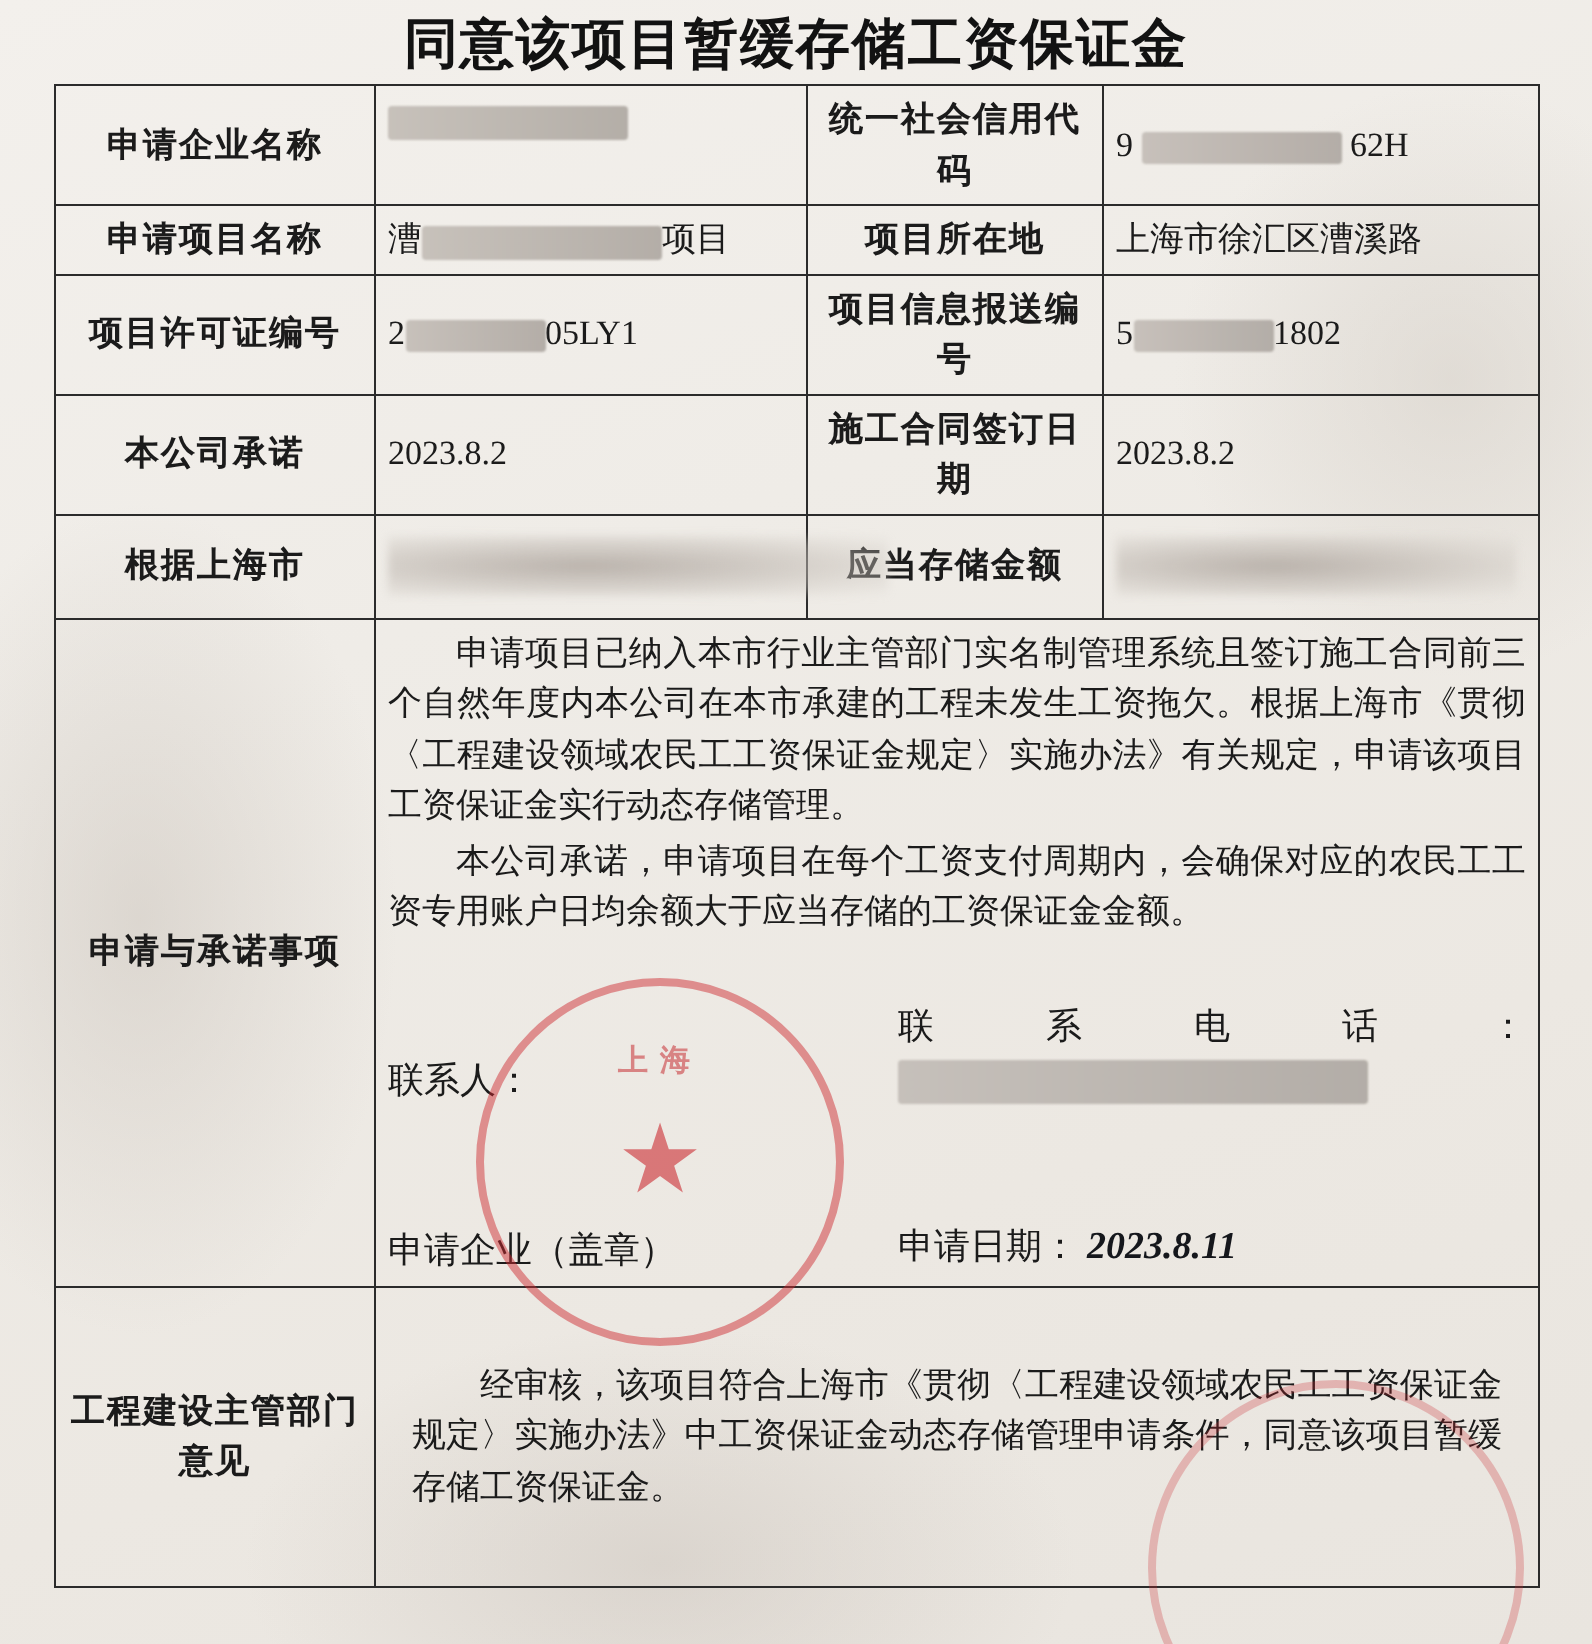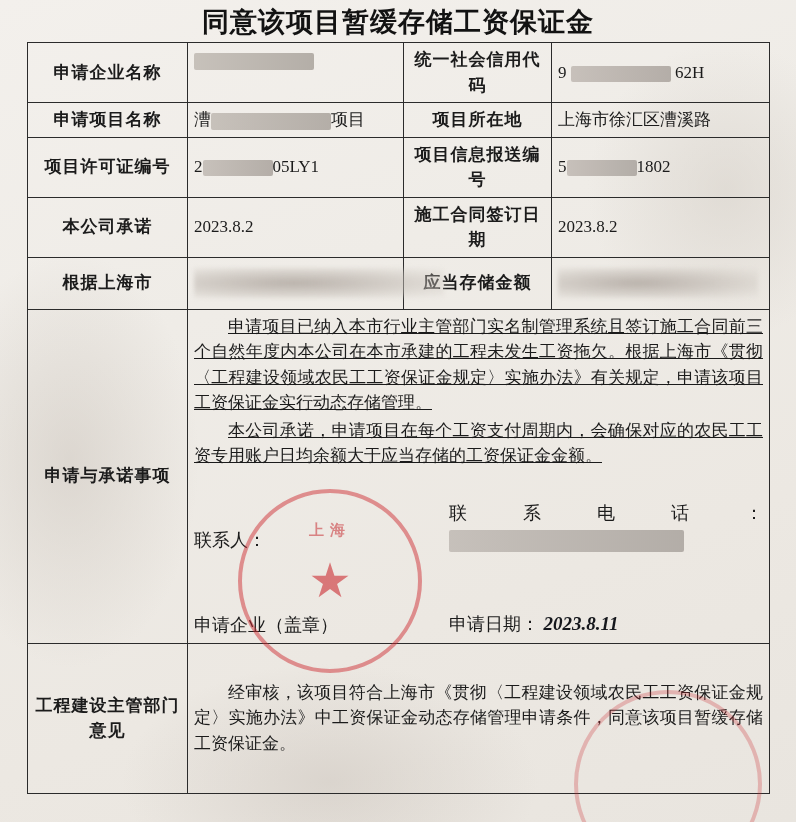--- a/index.html
+++ b/index.html
@@ -92,21 +92,21 @@
   }
 
   
   .clause {
     font-size: 17.5px;
     line-height: 1.62;
     text-align: justify;
     padding: 6px 10px 4px 10px;
     position: relative;
   }
-  .clause p { margin: 0 0 2px 0; text-indent: 2em; text-decoration: underline; }
+  .clause p { margin: 0 0 2px 0; text-indent: 2em; }
   .sigrow {
     display: flex;
     align-items: flex-end;
     margin-top: 14px;
     font-size: 18px;
   }
   .sigrow .left { width: 255px; margin-top: 44px; }
   .sigrow .right { flex: 1; }
   .hand {
     font-family: "Liberation Serif", "DejaVu Serif", serif;
@@ -162,21 +162,21 @@
     opacity: 0.6;
     pointer-events: none;
   }
 
   .bottom-note {
     font-size: 17.5px;
     line-height: 1.62;
     text-align: justify;
     padding: 10px 10px 6px 10px;
   }
-  .bottom-note p { margin: 0; text-indent: 2em; }
+  .bottom-note p { margin: 12px; text-indent: 2em; }
 </style>
 </head>
 <body>
 
 <div id="page">
 
   <div class="blotch b1"></div>
   <div class="blotch b2"></div>
   <div class="blotch b3"></div>
 

